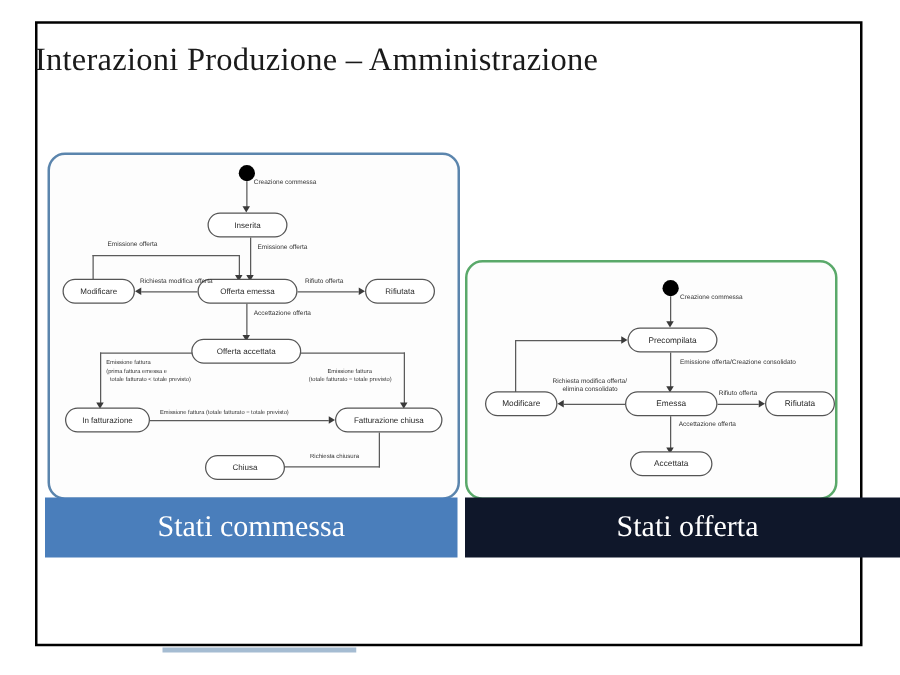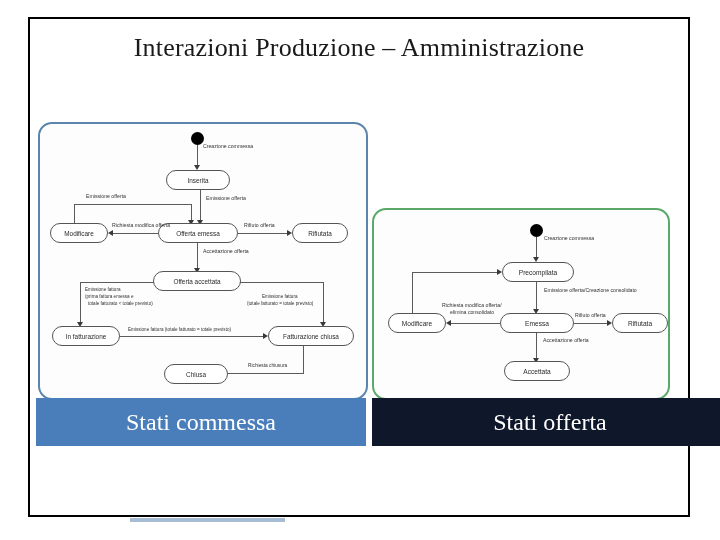--- a/index.html
+++ b/index.html
@@ -3,21 +3,21 @@
 <meta charset="utf-8">
 <style>
   html,body{margin:0;padding:0;background:#ffffff;}
   body{width:720px;height:540px;position:relative;overflow:hidden;
        font-family:"Liberation Sans",sans-serif;}
 
   
   #slide-frame{position:absolute;left:28px;top:17px;width:662px;height:500px;
                border:2px solid #000000;box-sizing:border-box;background:#fff;}
 
-  #slide-title{position:absolute;left:28px;top:33px;width:662px;text-align:center;
+  #slide-title{position:absolute;left:28px;top:33px;width:662px;
                font-family:"Liberation Serif",serif;font-size:26px;color:#1a1a1a;
                letter-spacing:.2px;white-space:nowrap;}
 
   
   .panel{position:absolute;box-sizing:border-box;background:#fdfdfd;}
   #panel-commessa{left:38px;top:122px;width:330px;height:278px;
        border:2px solid #5b85ad;border-radius:14px;}
   #panel-offerta{left:372px;top:208px;width:298px;height:192px;
        border:2px solid #5aa96a;border-radius:14px;}
 

